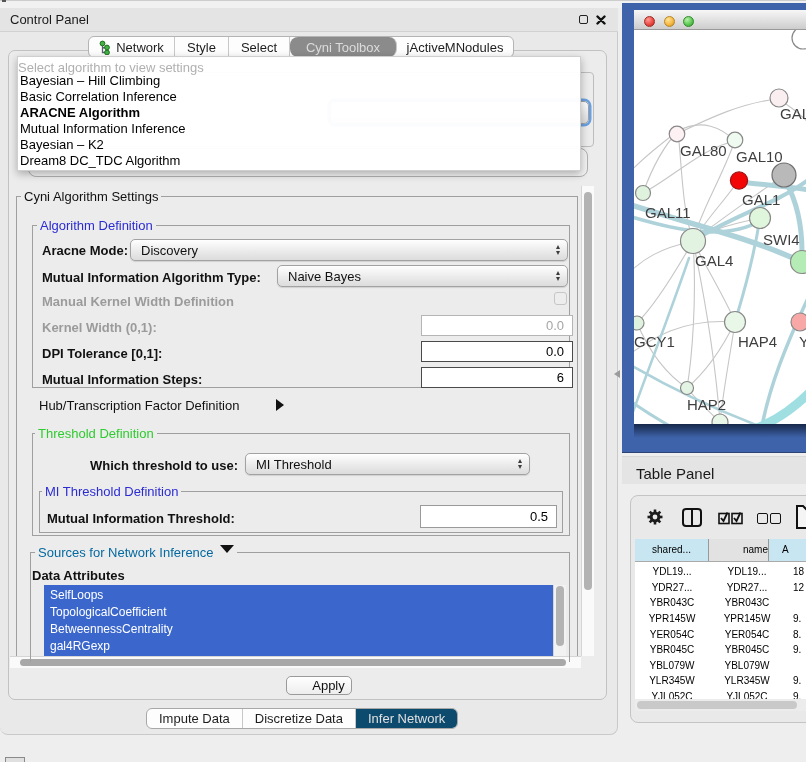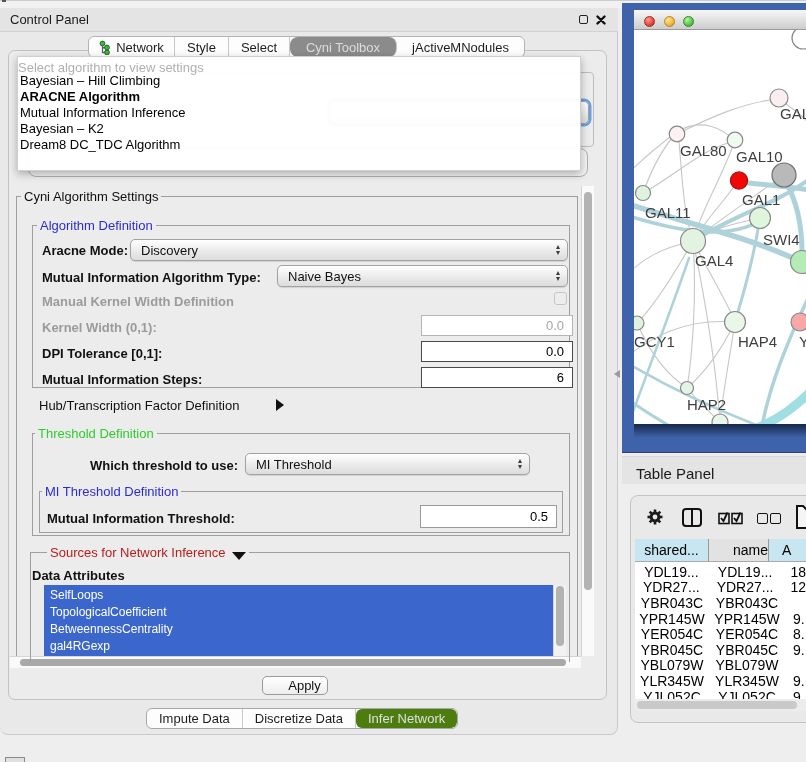--- a/index.html
+++ b/index.html
@@ -55,24 +55,24 @@
 #popup .hint { color:#b0b0b0; padding-top:3px; height:16px; }
 #popup .it { height:16px; line-height:16px; padding-left:2px; color:#000; }
 
 #bottabs {
   position:absolute; left:146px; top:708px; height:21px;
   background:#fdfdfd; border:1px solid #a8a8a8; border-radius:6px;
   display:flex; font-size:13px; color:#1d1d1d; overflow:hidden; z-index:5;
 }
 #bottabs .seg { display:flex; align-items:center; padding:0 12px; border-right:1px solid #c8c8c8; }
 #bottabs .seg:last-child { border-right:none; }
-#bottabs .sel { background:#4d7c0f; color:#e0e0e0;border-radius:6px; }
+#bottabs .sel { background:#0c4a6e; color:#e0e0e0; }
 
 #apply {
-  position:absolute; left:262px; top:676px; width:66px; height:19px;
+  position:absolute; left:286px; top:676px; width:66px; height:19px;
   background:linear-gradient(#ffffff,#ededed); border:1px solid #9a9a9a; border-radius:5px;
   font-size:13px; color:#111; text-align:center; line-height:17px; z-index:5;padding-left:19px;
 }
 
 .sbv { position:absolute; background:#fafafa; border-left:1px solid #d5d5d5; }
 .sbv .th { position:absolute; left:2px; right:2px; background:#b3b3b3; border-radius:5px; }
 .sbh { position:absolute; background:#fafafa; border-top:1px solid #d5d5d5; }
 .sbh .th { position:absolute; top:2px; bottom:2px; background:#a8a8a8; border-radius:5px; }
 
 #netwin { position:absolute; left:622px; top:3px; width:184px; height:450px; background:#3f63ab; border-bottom:1px solid #2c4475; }
@@ -110,21 +110,21 @@
     <svg width="13" height="15" viewBox="0 0 13 15" style="margin-right:4px">
       <path d="M3.5 4 L3.5 12.5 L6.5 12.5 M3.5 8 L6.5 7.5" stroke="#5a6070" stroke-width="1.3" fill="none"></path>
       <circle cx="3.5" cy="3.5" r="2.4" fill="#44b044" stroke="#1d6e1d"></circle>
       <circle cx="8" cy="7.5" r="2.4" fill="#44b044" stroke="#1d6e1d"></circle>
       <circle cx="8" cy="12.5" r="2.4" fill="#44b044" stroke="#1d6e1d"></circle>
     </svg>
     Network</div>
   <div class="seg" style="width:54px;">Style</div>
   <div class="seg" style="width:61px;">Select</div>
   <div class="seg sel" style="width:107px;border-radius:8px;">Cyni Toolbox</div>
-  <div class="seg" style="width:127px;">jActiveMNodules</div>
+  <div class="seg" style="width:116px;">jActiveMNodules</div>
 </div>
 
 <div class="sbv" style="left:581px;top:186px;width:13px;height:470px;">
     <div class="th" style="top:6px;height:398px;"></div>
   </div>
 <div class="sbh" style="left:10px;top:656px;width:571px;height:12px;">
     <div class="th" style="left:10px;width:546px;"></div>
   </div>
 
 <div class="group" style="left:16px;top:196px;width:562px;height:460px;border-bottom:none;">
@@ -163,21 +163,21 @@
       <i class="up"></i>
       <i class="dn"></i>
     </span></div>
 <div class="group" style="left:39px;top:491px;width:524px;height:42px;">
   <div class="glabel" style="left:2px;color:#2b2bd4;">MI Threshold Definition</div>
 </div>
 <label class="b abs" style="left:47px;top:511px;">Mutual Information Threshold:</label>
 <div class="tf" style="left:420px;top:505px;width:137px;height:23px;border:1px solid #9a9a9a;color:#000;">0.5</div>
 
 <div class="group" style="left:30px;top:552px;width:540px;height:110px;border-bottom:none;">
-  <div class="glabel" style="left:16px;color:#b91c1c;display:flex;align-items:flex-end;">Sources for Network Inference
+  <div class="glabel" style="left:4px;color:#0369a1;display:flex;align-items:flex-start;">Sources for Network Inference
     <span style="display:inline-block;margin-left:6px;width:0;height:0;border-left:7px solid transparent;border-right:7px solid transparent;border-top:8px solid #111;"></span>
   </div>
 </div>
 <label class="b abs" style="left:32px;top:568px;">Data Attributes</label>
 <div class="abs" style="left:44px;top:585px;width:509px;height:71px;background:#3b66cc;overflow:hidden;">
   <div style="font-size:12px;color:#fff;line-height:17px;padding:2px 0 0 6px;">SelfLoops<br>TopologicalCoefficient<br>BetweennessCentrality<br>gal4RGexp</div>
 </div>
 <div class="sbv" style="left:553px;top:585px;width:13px;height:71px;background:#f2f2f2;">
     <div class="th" style="top:1px;height:60px;"></div>
   </div>
@@ -297,21 +297,21 @@
   <rect x="14" y="2.5" width="10" height="10" fill="none" stroke="#111" stroke-width="1.6"></rect>
   <path d="M3 7 L5.5 10 L9.5 1.5" fill="none" stroke="#111" stroke-width="1.8"></path>
   <path d="M16 7 L18.5 10 L22.5 1.5" fill="none" stroke="#111" stroke-width="1.8"></path>
 </svg>
 <div class="abs" style="left:757px;top:513px;width:11px;height:11px;border:1.6px solid #111;border-radius:2px;"></div>
 <div class="abs" style="left:770px;top:513px;width:11px;height:11px;border:1.6px solid #111;border-radius:2px;"></div>
 <svg class="abs" style="left:795px;top:504px;" width="14" height="26" viewBox="0 0 14 26">
   <path d="M2 2 L8 2 L13 7 L13 24 L2 24 Z" fill="#f5f5f5" stroke="#111" stroke-width="2"></path>
 </svg>
 
-<div class="abs" style="left:635px;top:539px;width:171px;height:172px;background:#fff;overflow:hidden;font-size:14px;">
+<div class="abs" style="left:635px;top:539px;width:171px;height:172px;background:#fff;overflow:hidden;font-size:10px;">
   <div style="display:flex;height:23px;border-bottom:1px solid #aaa;">
     <div style="width:74px;background:#c7e6f2;border-right:1px solid #999;text-align:center;line-height:22px;">shared...</div>
     <div style="width:60px;background:#e2e2e2;border-right:1px solid #999;text-align:right;line-height:22px;">name</div>
     <div style="flex:1;background:#c7e6f2;text-align:left;padding-left:13px;line-height:22px;">A</div>
   </div>
   <div id="rows" style="padding-top:2px;">
       <div class="r">
         <div class="c1">YDL19...</div>
         <div class="c2">YDL19...</div>
         <div class="c3">18</div>
@@ -364,17 +364,18 @@
 #rows .c2 { width:76px; text-align:center; }
 #rows .c3 { flex:1; text-align:left; padding-left:8px; }
 </style>
 <div class="sbh" style="left:635px;top:699px;width:171px;height:12px;background:#ececec;border:none;">
     <div class="th" style="left:2px;width:160px;background:#c9c9c9;"></div>
   </div>
 
 <div id="popup">
   <div class="hint">Select algorithm to view settings</div>
   <div class="it">Bayesian – Hill Climbing</div>
+  <div class="it">Basic Correlation Inference</div>
   <div class="it" style="font-weight:bold;">ARACNE Algorithm</div>
   <div class="it">Mutual Information Inference</div>
   <div class="it">Bayesian – K2</div>
   <div class="it">Dream8 DC_TDC Algorithm</div>
 </div>
 
 </body></html>

